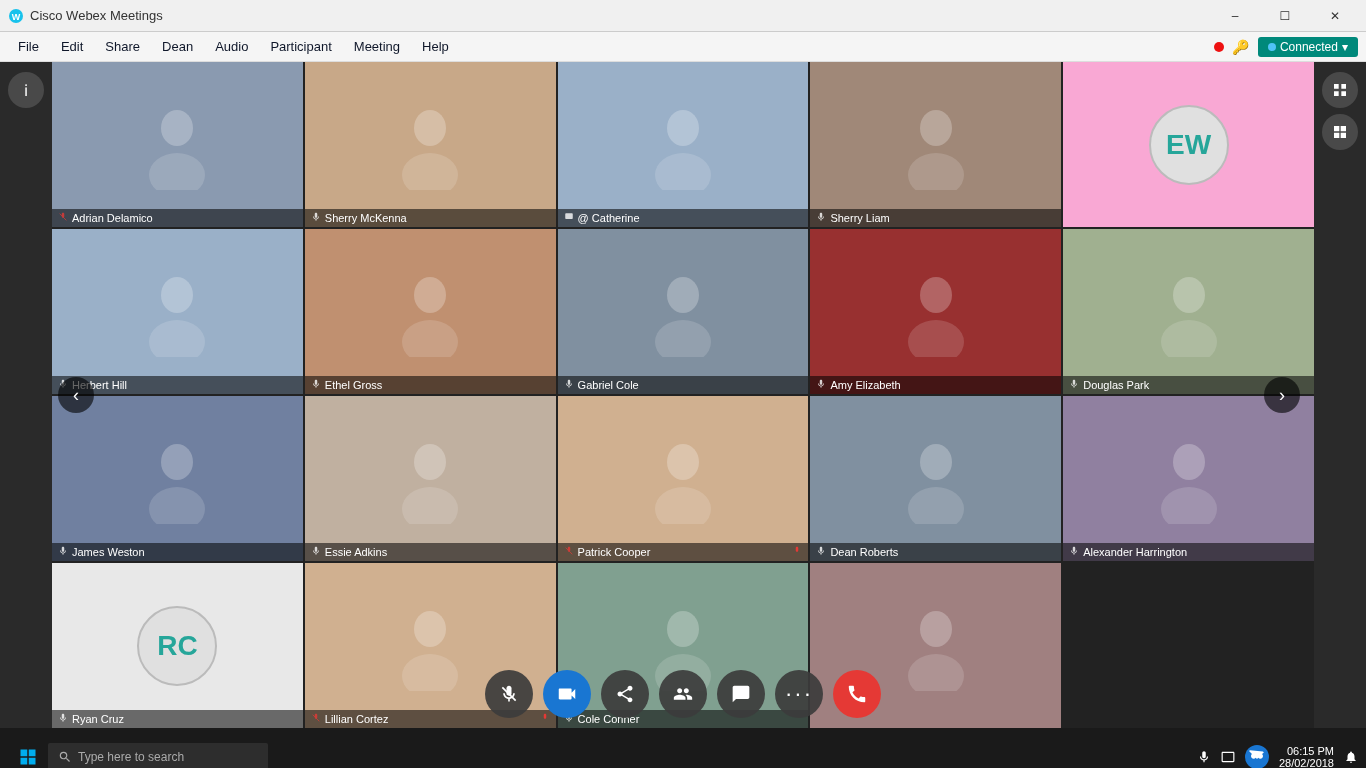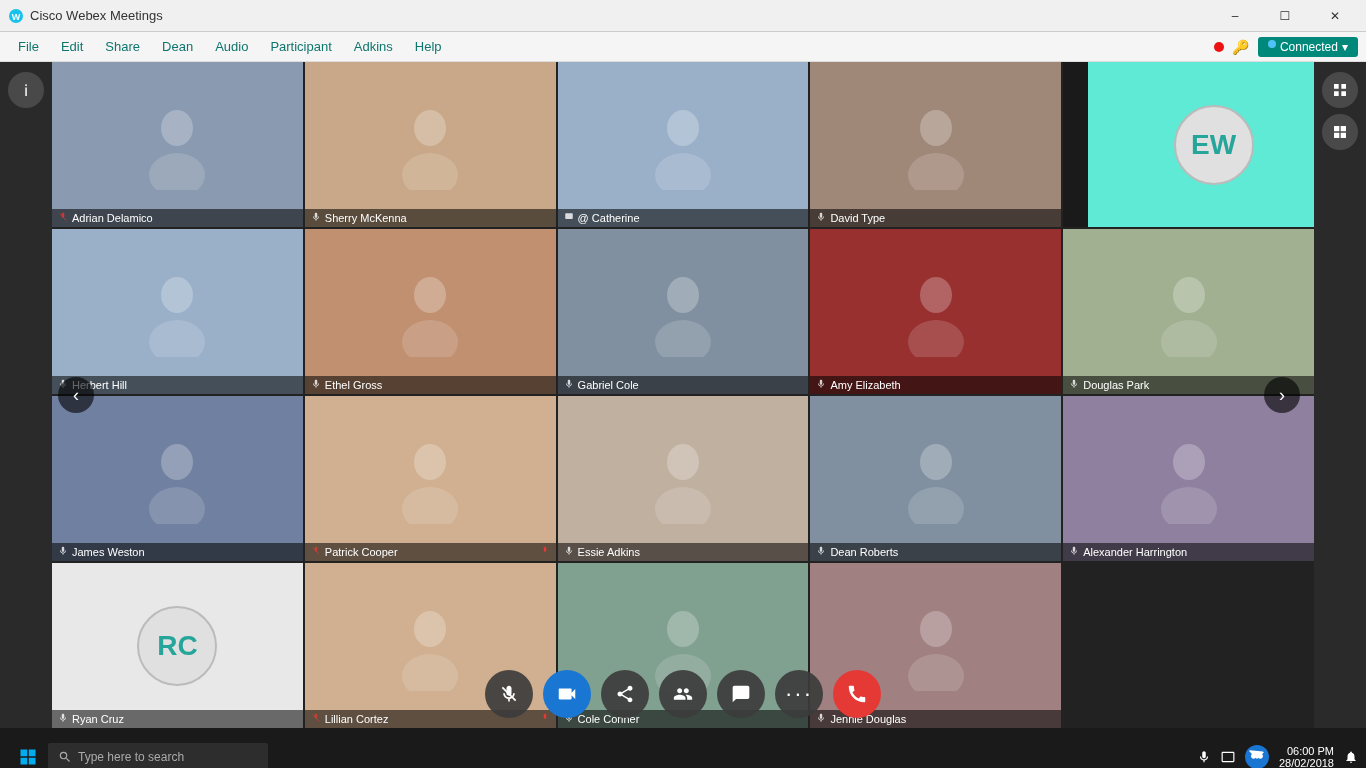--- a/index.html
+++ b/index.html
@@ -22,25 +22,25 @@
     
     .menubar {
       height: 30px;
       background: #f5f5f5;
       display: flex;
       align-items: center;
       padding: 0 8px;
       border-bottom: 1px solid #ddd;
       gap: 2px;
     }
-    .menu-item { padding: 4px 10px; font-size: 13px; color: #0f766e; cursor: pointer; border-radius: 2px; }
+    .menu-item { padding: 4px 10px; font-size: 13px; color: #0f172a; cursor: pointer; border-radius: 2px; }
     .menu-right { margin-left: auto; display: flex; align-items: center; gap: 8px; font-size: 13px; color: #333; }
     .status-dot { width: 10px; height: 10px; border-radius: 50%; background: #e11; display: inline-block; }
     .key-icon { font-size: 14px; color: #666; }
-    .connected-btn { background: #00897b; color: white; border: none; border-radius: 3px; padding: 3px 10px; font-size: 12px; cursor: pointer; display: flex; align-items: flex-start; gap: 4px; }
+    .connected-btn { background: #00897b; color: white; border: none; border-radius: 3px; padding: 3px 10px; font-size: 12px; cursor: pointer; display: flex; align-items: center; gap: 4px; }
     .conn-dot { width: 8px; height: 8px; border-radius: 50%; background: #4fc3f7; display: inline-block; }
 
     
     .main {
       display: flex;
       height: calc(768px - 32px - 30px - 40px); 
       background: #2a2a2a;
     }
 
     
@@ -236,21 +236,21 @@
   </div>
 </div>
 
 <div class="menubar">
   <span class="menu-item">File</span>
   <span class="menu-item">Edit</span>
   <span class="menu-item">Share</span>
   <span class="menu-item">Dean</span>
   <span class="menu-item">Audio</span>
   <span class="menu-item">Participant</span>
-  <span class="menu-item">Adkins</span>
+  <span class="menu-item">Meeting</span>
   <span class="menu-item">Help</span>
   <div class="menu-right">
     <span class="status-dot"></span>
     <span class="key-icon">🔑</span>
     <button class="connected-btn">
       <span class="conn-dot"></span>
       <span>Connected</span>
       <span>▾</span>
     </button>
   </div>
@@ -321,25 +321,25 @@
         <ellipse cx="35" cy="28" rx="16" ry="18" fill="rgba(255,255,255,0.25)"></ellipse>
         <ellipse cx="35" cy="75" rx="28" ry="22" fill="rgba(255,255,255,0.15)"></ellipse>
       </svg>
             </div>
           </div>
           <div class="name-bar">
             <span class="mic-icon"><svg width="10" height="10" viewBox="0 0 24 24" fill="white">
                 <path d="M12 14c1.66 0 3-1.34 3-3V5c0-1.66-1.34-3-3-3S9 3.34 9 5v6c0 1.66 1.34 3 3 3z"></path>
                 <path d="M17 11c0 2.76-2.24 5-5 5s-5-2.24-5-5H5c0 3.53 2.61 6.43 6 6.92V21h2v-3.08c3.39-.49 6-3.39 6-6.92h-2z"></path>
               </svg></span>
-            <span>David Type</span>
-          </div>
-        </div>
-        <div class="video-cell">
-          <div class="avatar-placeholder" style="background: #5eead4; margin-left: 25px;">
+            <span>Sherry Liam</span>
+          </div>
+        </div>
+        <div class="video-cell">
+          <div class="avatar-placeholder" style="background: #f9a8d4;">
             <div class="avatar-circle">EW</div>
           </div>
         </div>
         <div class="video-cell">
           <div class="fake-photo" style="background: rgb(154, 176, 200);">
             <div class="person-silhouette" style="position: relative;">
               <svg width="70" height="90" viewBox="0 0 70 90" fill="none">
         <ellipse cx="35" cy="28" rx="16" ry="18" fill="rgba(255,255,255,0.25)"></ellipse>
         <ellipse cx="35" cy="75" rx="28" ry="22" fill="rgba(255,255,255,0.15)"></ellipse>
       </svg>
@@ -429,20 +429,37 @@
         <ellipse cx="35" cy="75" rx="28" ry="22" fill="rgba(255,255,255,0.15)"></ellipse>
       </svg>
             </div>
           </div>
           <div class="name-bar">
             <span class="mic-icon"><svg width="10" height="10" viewBox="0 0 24 24" fill="white">
                 <path d="M12 14c1.66 0 3-1.34 3-3V5c0-1.66-1.34-3-3-3S9 3.34 9 5v6c0 1.66 1.34 3 3 3z"></path>
                 <path d="M17 11c0 2.76-2.24 5-5 5s-5-2.24-5-5H5c0 3.53 2.61 6.43 6 6.92V21h2v-3.08c3.39-.49 6-3.39 6-6.92h-2z"></path>
               </svg></span>
             <span>James Weston</span>
+          </div>
+        </div>
+        <div class="video-cell">
+          <div class="fake-photo" style="background: rgb(192, 176, 160);">
+            <div class="person-silhouette" style="position: relative;">
+              <svg width="70" height="90" viewBox="0 0 70 90" fill="none">
+        <ellipse cx="35" cy="28" rx="16" ry="18" fill="rgba(255,255,255,0.25)"></ellipse>
+        <ellipse cx="35" cy="75" rx="28" ry="22" fill="rgba(255,255,255,0.15)"></ellipse>
+      </svg>
+            </div>
+          </div>
+          <div class="name-bar">
+            <span class="mic-icon"><svg width="10" height="10" viewBox="0 0 24 24" fill="white">
+                <path d="M12 14c1.66 0 3-1.34 3-3V5c0-1.66-1.34-3-3-3S9 3.34 9 5v6c0 1.66 1.34 3 3 3z"></path>
+                <path d="M17 11c0 2.76-2.24 5-5 5s-5-2.24-5-5H5c0 3.53 2.61 6.43 6 6.92V21h2v-3.08c3.39-.49 6-3.39 6-6.92h-2z"></path>
+              </svg></span>
+            <span>Essie Adkins</span>
           </div>
         </div>
         <div class="video-cell">
           <div class="fake-photo" style="background: rgb(208, 176, 144);">
             <div class="person-silhouette" style="position: relative;">
               <svg width="70" height="90" viewBox="0 0 70 90" fill="none">
         <ellipse cx="35" cy="28" rx="16" ry="18" fill="rgba(255,255,255,0.25)"></ellipse>
         <ellipse cx="35" cy="75" rx="28" ry="22" fill="rgba(255,255,255,0.15)"></ellipse>
       </svg>
             </div>
@@ -452,37 +469,20 @@
                 <path d="M12 14c1.66 0 3-1.34 3-3V5c0-1.66-1.34-3-3-3S9 3.34 9 5v6c0 1.66 1.34 3 3 3z"></path>
                 <line x1="4" y1="4" x2="20" y2="20" stroke="#e53935" stroke-width="2"></line>
               </svg></span>
             <span>Patrick Cooper</span>
             <span style="margin-left: auto;"><svg width="10" height="10" viewBox="0 0 24 24" fill="#e53935">
                 <path d="M12 14c1.66 0 3-1.34 3-3V5c0-1.66-1.34-3-3-3S9 3.34 9 5v6c0 1.66 1.34 3 3 3z"></path>
               </svg></span>
           </div>
         </div>
         <div class="video-cell">
-          <div class="fake-photo" style="background: rgb(192, 176, 160);">
-            <div class="person-silhouette" style="position: relative;">
-              <svg width="70" height="90" viewBox="0 0 70 90" fill="none">
-        <ellipse cx="35" cy="28" rx="16" ry="18" fill="rgba(255,255,255,0.25)"></ellipse>
-        <ellipse cx="35" cy="75" rx="28" ry="22" fill="rgba(255,255,255,0.15)"></ellipse>
-      </svg>
-            </div>
-          </div>
-          <div class="name-bar">
-            <span class="mic-icon"><svg width="10" height="10" viewBox="0 0 24 24" fill="white">
-                <path d="M12 14c1.66 0 3-1.34 3-3V5c0-1.66-1.34-3-3-3S9 3.34 9 5v6c0 1.66 1.34 3 3 3z"></path>
-                <path d="M17 11c0 2.76-2.24 5-5 5s-5-2.24-5-5H5c0 3.53 2.61 6.43 6 6.92V21h2v-3.08c3.39-.49 6-3.39 6-6.92h-2z"></path>
-              </svg></span>
-            <span>Essie Adkins</span>
-          </div>
-        </div>
-        <div class="video-cell">
           <div class="fake-photo" style="background: rgb(128, 144, 160);">
             <div class="person-silhouette" style="position: relative;">
               <svg width="70" height="90" viewBox="0 0 70 90" fill="none">
         <ellipse cx="35" cy="28" rx="16" ry="18" fill="rgba(255,255,255,0.25)"></ellipse>
         <ellipse cx="35" cy="75" rx="28" ry="22" fill="rgba(255,255,255,0.15)"></ellipse>
       </svg>
             </div>
           </div>
           <div class="name-bar">
             <span class="mic-icon"><svg width="10" height="10" viewBox="0 0 24 24" fill="white">
@@ -559,27 +559,20 @@
           </div>
         </div>
         <div class="video-cell">
           <div class="fake-photo" style="background: rgb(160, 128, 128);">
             <div class="person-silhouette" style="position: relative;">
               <svg width="70" height="90" viewBox="0 0 70 90" fill="none">
         <ellipse cx="35" cy="28" rx="16" ry="18" fill="rgba(255,255,255,0.25)"></ellipse>
         <ellipse cx="35" cy="75" rx="28" ry="22" fill="rgba(255,255,255,0.15)"></ellipse>
       </svg>
             </div>
-          </div>
-          <div class="name-bar">
-            <span class="mic-icon"><svg width="10" height="10" viewBox="0 0 24 24" fill="white">
-                <path d="M12 14c1.66 0 3-1.34 3-3V5c0-1.66-1.34-3-3-3S9 3.34 9 5v6c0 1.66 1.34 3 3 3z"></path>
-                <path d="M17 11c0 2.76-2.24 5-5 5s-5-2.24-5-5H5c0 3.53 2.61 6.43 6 6.92V21h2v-3.08c3.39-.49 6-3.39 6-6.92h-2z"></path>
-              </svg></span>
-            <span>Jennie Douglas</span>
           </div>
         </div>
       </div>
 
     <div class="nav-arrow nav-left">
       <button class="nav-arrow-btn">‹</button>
     </div>
     <div class="nav-arrow nav-right">
       <button class="nav-arrow-btn">›</button>
     </div>
@@ -659,20 +652,20 @@
     </svg>
     <svg width="14" height="14" viewBox="0 0 24 24" fill="white">
       <path d="M21 3H3c-1.1 0-2 .9-2 2v14c0 1.1.9 2 2 2h18c1.1 0 2-.9 2-2V5c0-1.1-.9-2-2-2zm0 16H3V5h18v14z"></path>
     </svg>
     <div style="width:24px;height:24px;border-radius:50%;background:#1976d2;display:flex;align-items:center;justify-content:center;">
       <svg width="16" height="16" viewBox="0 0 24 24" fill="white">
         <path d="M1.41 1.69L0 3.1l4.5 4.5C3.55 8.3 3 9.39 3 10.6c0 2.21 1.79 4 4 4 1.21 0 2.3-.55 3.05-1.42L12 15.1l1.95-1.95c.75.87 1.84 1.42 3.05 1.42 2.21 0 4-1.79 4-4 0-1.21-.55-2.3-1.42-3.05L22.3 5.1 20.89 3.69 1.41 1.69z"></path>
       </svg>
     </div>
     <div class="taskbar-time">
-      <div>06:00 PM</div>
+      <div>06:15 PM</div>
       <div>28/02/2018</div>
     </div>
     <svg width="14" height="14" viewBox="0 0 24 24" fill="white">
       <path d="M12 22c1.1 0 2-.9 2-2h-4c0 1.1.9 2 2 2zm6-6v-5c0-3.07-1.64-5.64-4.5-6.32V4c0-.83-.67-1.5-1.5-1.5s-1.5.67-1.5 1.5v.68C7.63 5.36 6 7.92 6 11v5l-2 2v1h16v-1l-2-2z"></path>
     </svg>
   </div>
 </div>
 
 </body></html>

